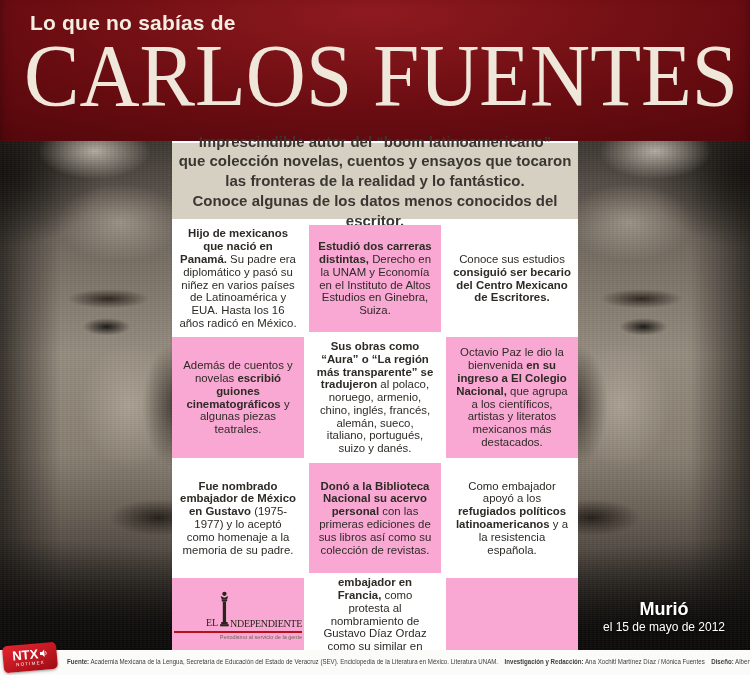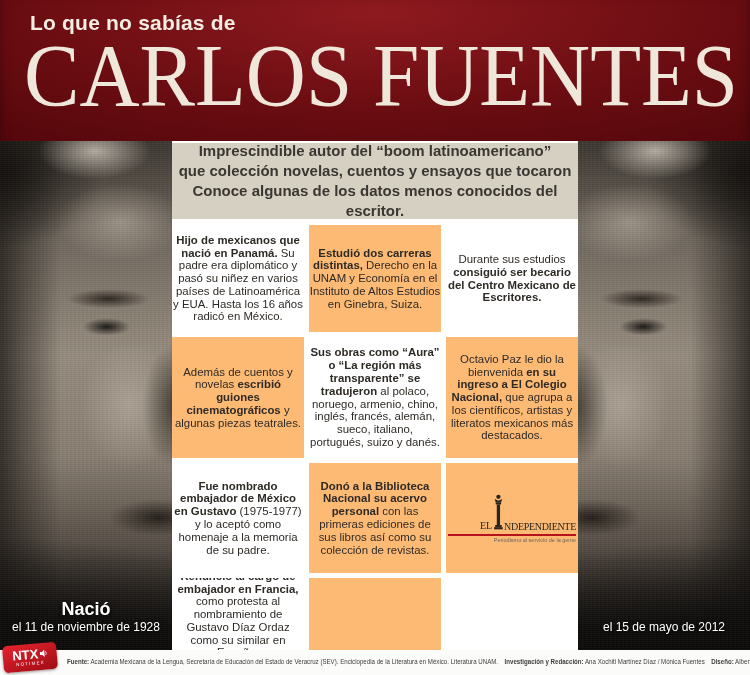--- a/index.html
+++ b/index.html
@@ -65,24 +65,24 @@
     text-align:center;font-weight:bold;font-size:15px;line-height:1.32;color:#3a3732;
   }
   .intro span{display:block;}
   .grid{
     position:absolute;left:0;top:84px;width:406px;
     display:grid;grid-template-columns:1fr 1fr 1fr;
     grid-template-rows:107px 121px 110px 73px;gap:5px;
   }
   .cell{
     display:flex;align-items:center;justify-content:center;text-align:center;
-    padding:4px 0;box-sizing:border-box;overflow:hidden;
+    padding:4px 7px;box-sizing:border-box;overflow:hidden;
     font-size:11.4px;line-height:1.12;color:#2e2a25;
   }
-  .cell.beige{background:#fdba74;}
+  .cell.beige{background:#f9a8d4;}
   .cell.white{background:#ffffff;}
   .fact-text b{font-weight:bold;}
   
   .indep{width:128px;color:#29241d;font-family:"Liberation Serif", serif;}
   .indep-row{display:flex;align-items:flex-end;justify-content:center;margin-left:32px;}
   .indep-el{font-size:10px;line-height:1;padding-bottom:1px;}
   .indep-col{margin:0 0px 0 1px;}
   .indep-name{font-size:10px;letter-spacing:-.3px;line-height:1;}
   .indep-line{height:2px;background:#b5121b;margin-top:2px;}
   .indep-tag{font-size:5.5px;color:#6d655a;text-align:right;margin-top:1px;font-family:"Liberation Sans",sans-serif;}
@@ -109,69 +109,70 @@
 <div class="header">
   <div class="kicker">Lo que no sabías de</div>
   <svg class="title-svg" width="718" height="80" viewBox="0 0 718 80">
     <text x="0" y="72" font-size="88" textLength="714" lengthAdjust="spacingAndGlyphs" fill="#efe8da">CARLOS FUENTES</text>
   </svg>
 </div>
 
 <div class="photo left">
   <div class="photo-art"></div>
   <div class="photo-grain"></div>
-  <div class="photo-caption">
-    <span class="cap-title">Nació</span>
-    <span class="cap-date">el 11 de noviembre de 1928</span>
-  </div>
 </div>
 
 <div class="photo right">
   <div class="photo-art"></div>
   <div class="photo-grain"></div>
   <div class="photo-caption">
+    <span class="cap-title">Murió</span>
     <span class="cap-date">el 15 de mayo de 2012</span>
   </div>
 </div>
 
 <div class="center">
 
   <div class="intro">
     <span>Imprescindible autor del “boom latinoamericano”</span>
     <span>que colección novelas, cuentos y ensayos que tocaron</span>
+    <span>las fronteras de la realidad y lo fantástico.</span>
     <span>Conoce algunas de los datos menos conocidos del escritor.</span>
   </div>
 
   <div class="grid">
 
     <div class="cell white">
       <div class="fact-text"><span></span><b>Hijo de mexicanos que nació en Panamá.</b><span> Su padre era diplomático y pasó su niñez en varios países de Latinoamérica y EUA. Hasta los 16 años radicó en México.</span></div>
     </div>
     <div class="cell beige">
       <div class="fact-text"><span></span><b>Estudió dos carreras distintas,</b><span> Derecho en la UNAM y Economía en el Instituto de Altos Estudios en Ginebra, Suiza.</span></div>
     </div>
     <div class="cell white">
-      <div class="fact-text"><span>Durante sus estudios </span><b>consiguió ser becario del Centro Mexicano de Escritores.</b><span></span></div>
+      <div class="fact-text"><span>Conoce sus estudios </span><b>consiguió ser becario del Centro Mexicano de Escritores.</b><span></span></div>
     </div>
 
     <div class="cell beige">
       <div class="fact-text"><span>Además de cuentos y novelas </span><b>escribió guiones cinematográficos</b><span> y algunas piezas teatrales.</span></div>
     </div>
     <div class="cell white">
       <div class="fact-text"><span></span><b>Sus obras como “Aura” o “La región más transparente” se tradujeron</b><span> al polaco, noruego, armenio, chino, inglés, francés, alemán, sueco, italiano, portugués, suizo y danés.</span></div>
     </div>
     <div class="cell beige">
       <div class="fact-text"><span>Octavio Paz le dio la bienvenida </span><b>en su ingreso a El Colegio Nacional,</b><span> que agrupa a los científicos, artistas y literatos mexicanos más destacados.</span></div>
     </div>
 
     <div class="cell white">
       <div class="fact-text"><span></span><b>Fue nombrado embajador de México en Gustavo</b><span> (1975-1977) y lo aceptó como homenaje a la memoria de su padre.</span></div>
     </div>
     <div class="cell beige">
       <div class="fact-text"><span></span><b>Donó a la Biblioteca Nacional su acervo personal</b><span> con las primeras ediciones de sus libros así como su colección de revistas.</span></div>
+    </div>
+    <div class="cell white">
+      <div class="fact-text"><span>Como embajador apoyó a los </span><b>refugiados políticos latinoamericanos</b><span> y a la resistencia española.</span></div>
     </div>
 
     <div class="cell beige">
       <div class="indep">
         <div class="indep-row">
           <span class="indep-el">EL</span>
           <svg class="indep-col" width="12" height="40" viewBox="0 0 20 66">
             <g fill="#2a241d">
               <circle cx="10" cy="5" r="4"></circle>
               <path d="M3 9 L10 12 L17 9 L15 15 L5 15 Z"></path>

